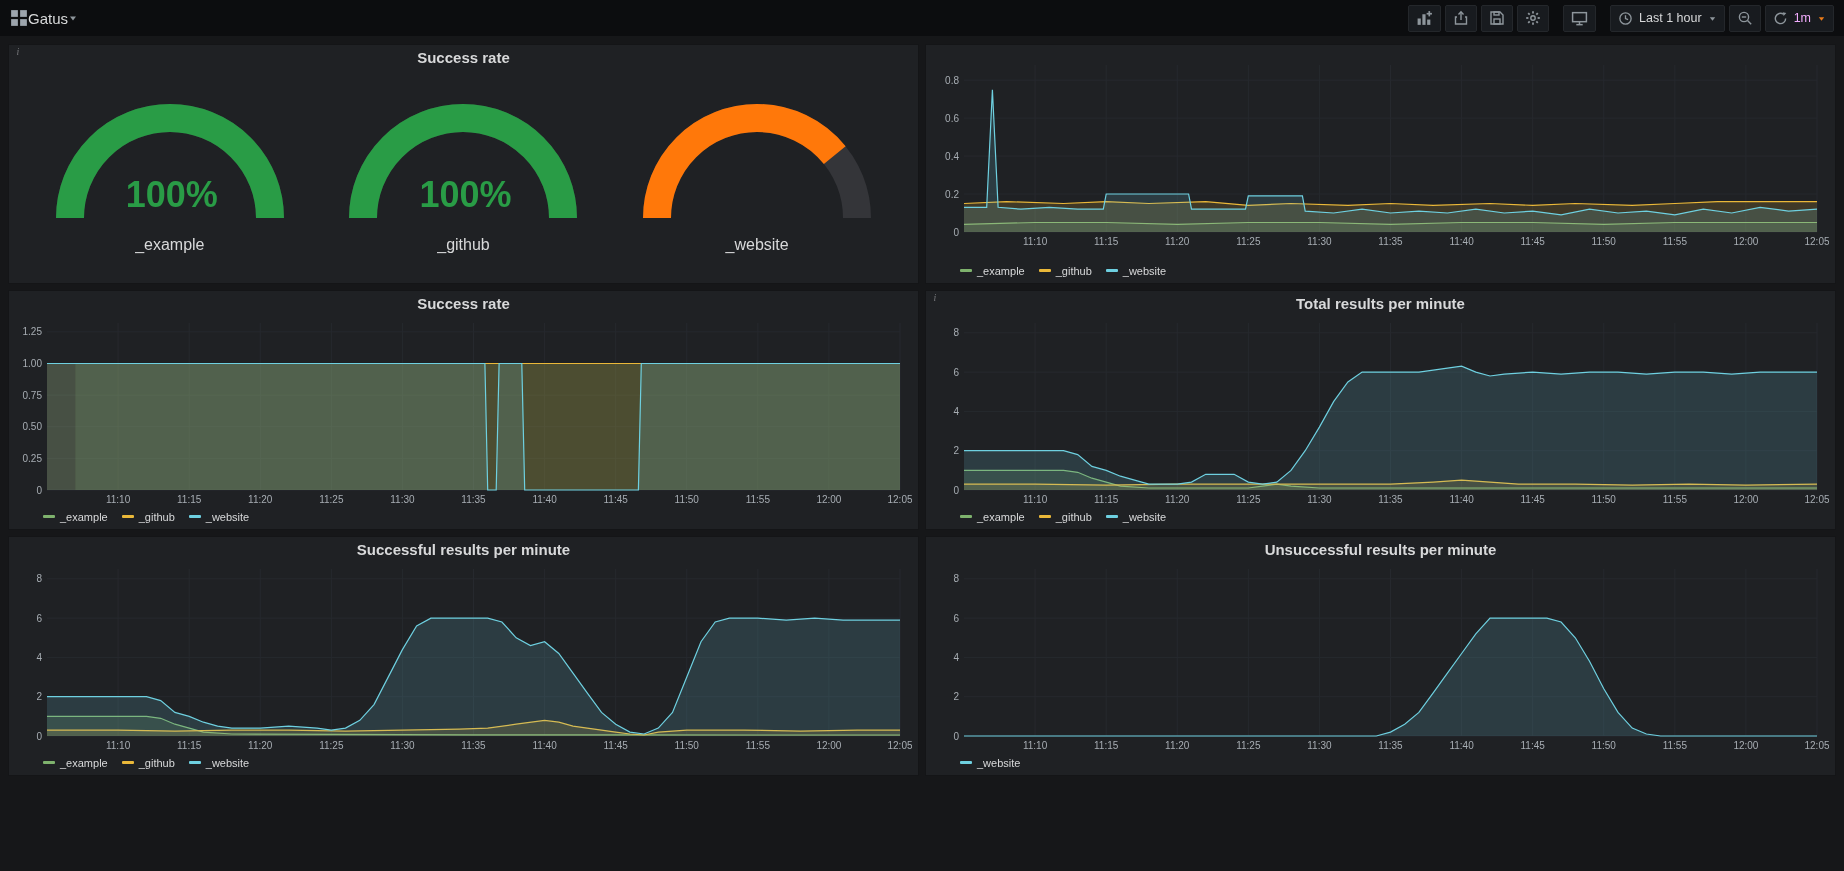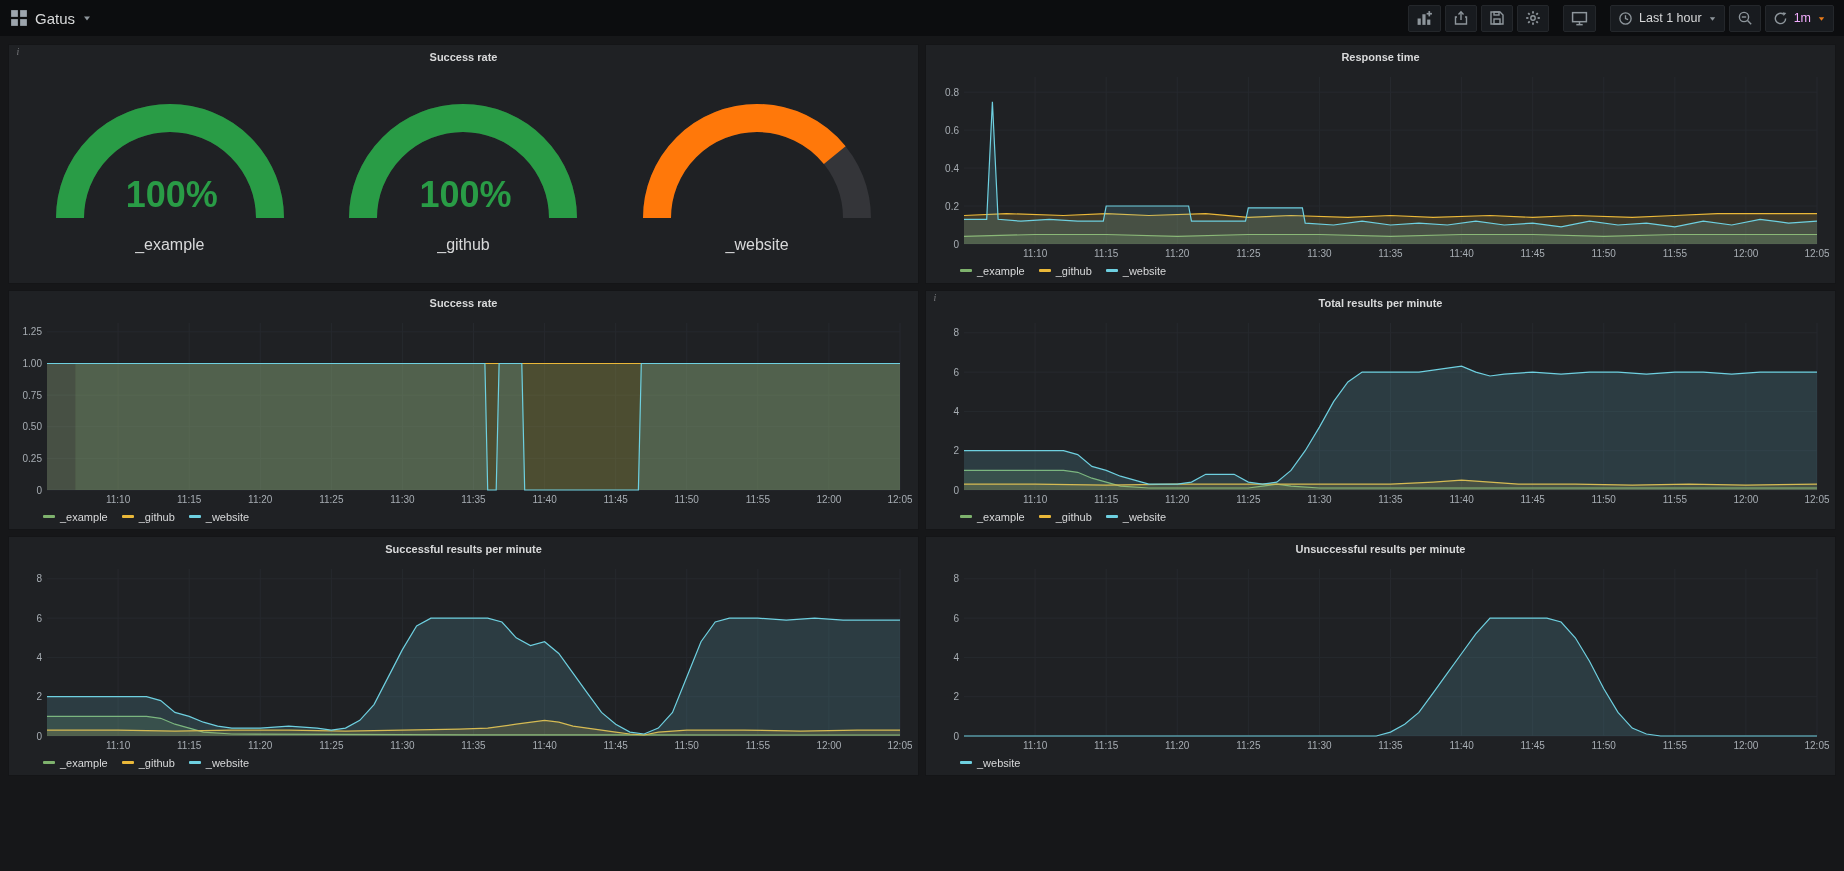--- a/index.html
+++ b/index.html
@@ -2,38 +2,38 @@
 <html><head>
 <meta charset="utf-8">
 <style>
   * { margin:0; padding:0; box-sizing:border-box; }
   html,body { width:1844px; height:871px; overflow:hidden; }
   body { background:#161719; font-family:"Liberation Sans", sans-serif; }
 
   
   .navbar { height:36px; background:#0c0d0f; display:flex; align-items:center;
             justify-content:space-between; padding:0 10px; }
-  .nav-left { display:flex; align-items:center; gap:7px; }
+  .nav-left { display:flex; align-items:center; }
   .nav-title { color:#d8d9da; font-size:15px; cursor:pointer; }
   .nav-right { display:flex; align-items:center; gap:4px; }
   .nav-btn { height:27px; min-width:30px; display:flex; align-items:center; justify-content:center;
              gap:6px; background:#181b1f; border:1px solid #24272b; border-radius:2px;
              color:#8e969c; padding:0 7px; cursor:pointer; font-size:12.5px; }
   .nav-btn.spaced { margin:0 10px; }
   .nav-btn .txt { color:#d8d9da; }
   .nav-btn .txt-accent { color:#f0abfc; }
   .icon { display:inline-flex; }
 
   
   .grid { padding:8px; display:grid; grid-template-columns:1fr 1fr;
           grid-template-rows:repeat(3, 240px); gap:6px; }
   .panel { background:#1f2124; border:1px solid #141517; display:flex;
            flex-direction:column; position:relative; }
   .panel-title { height:24px; display:flex; align-items:center; justify-content:center;
-                 color:#d8d9da; font-size:11px; font-weight:600; cursor:pointer; flex:none; }
+                 color:#d8d9da; font-size:15px; font-weight:600; cursor:pointer; flex:none; }
   .info-corner { position:absolute; top:1px; left:3px; color:#75777a; font-size:10px;
                  font-style:italic; font-family:"Liberation Serif", serif; cursor:pointer;
                  width:12px; height:12px; text-align:center; }
 
   
   .chart-wrap { flex:1; min-height:0; padding:0 6px; }
   svg.chart { width:100%; height:100%; display:block; }
   .grid-line { stroke:#26292e; stroke-width:1; }
   .tick { fill:#a7adb3; font-size:10px; font-family:"Liberation Sans", sans-serif; }
   .tx { text-anchor:middle; }
@@ -195,21 +195,20 @@
         <svg viewBox="0 0 240 130">
             <path d="M 20 120 A 100 100 0 0 1 220 120" pathLength="100" stroke="#343539" stroke-width="28" fill="none"></path>
             <path d="M 20 120 A 100 100 0 0 1 220 120" pathLength="100" stroke="#ff780a" stroke-width="28" fill="none" stroke-dasharray="78.34 100"></path>
           </svg>
         <div class="gauge-label">_website</div>
       </div>
     </div>
   </section>
 
   <section class="panel">
-    <div class="panel-title">Response time</div>
     <div class="chart-wrap">
       <svg class="chart" viewBox="0 0 897 193">
           <line class="grid-line" x1="103.08333333333333" y1="8" x2="103.08333333333333" y2="175"></line>
           <text class="tick tx" x="103.08333333333333" y="188">11:10</text>
           <line class="grid-line" x1="174.16666666666666" y1="8" x2="174.16666666666666" y2="175"></line>
           <text class="tick tx" x="174.16666666666666" y="188">11:15</text>
           <line class="grid-line" x1="245.25" y1="8" x2="245.25" y2="175"></line>
           <text class="tick tx" x="245.25" y="188">11:20</text>
           <line class="grid-line" x1="316.3333333333333" y1="8" x2="316.3333333333333" y2="175"></line>
           <text class="tick tx" x="316.3333333333333" y="188">11:25</text>

